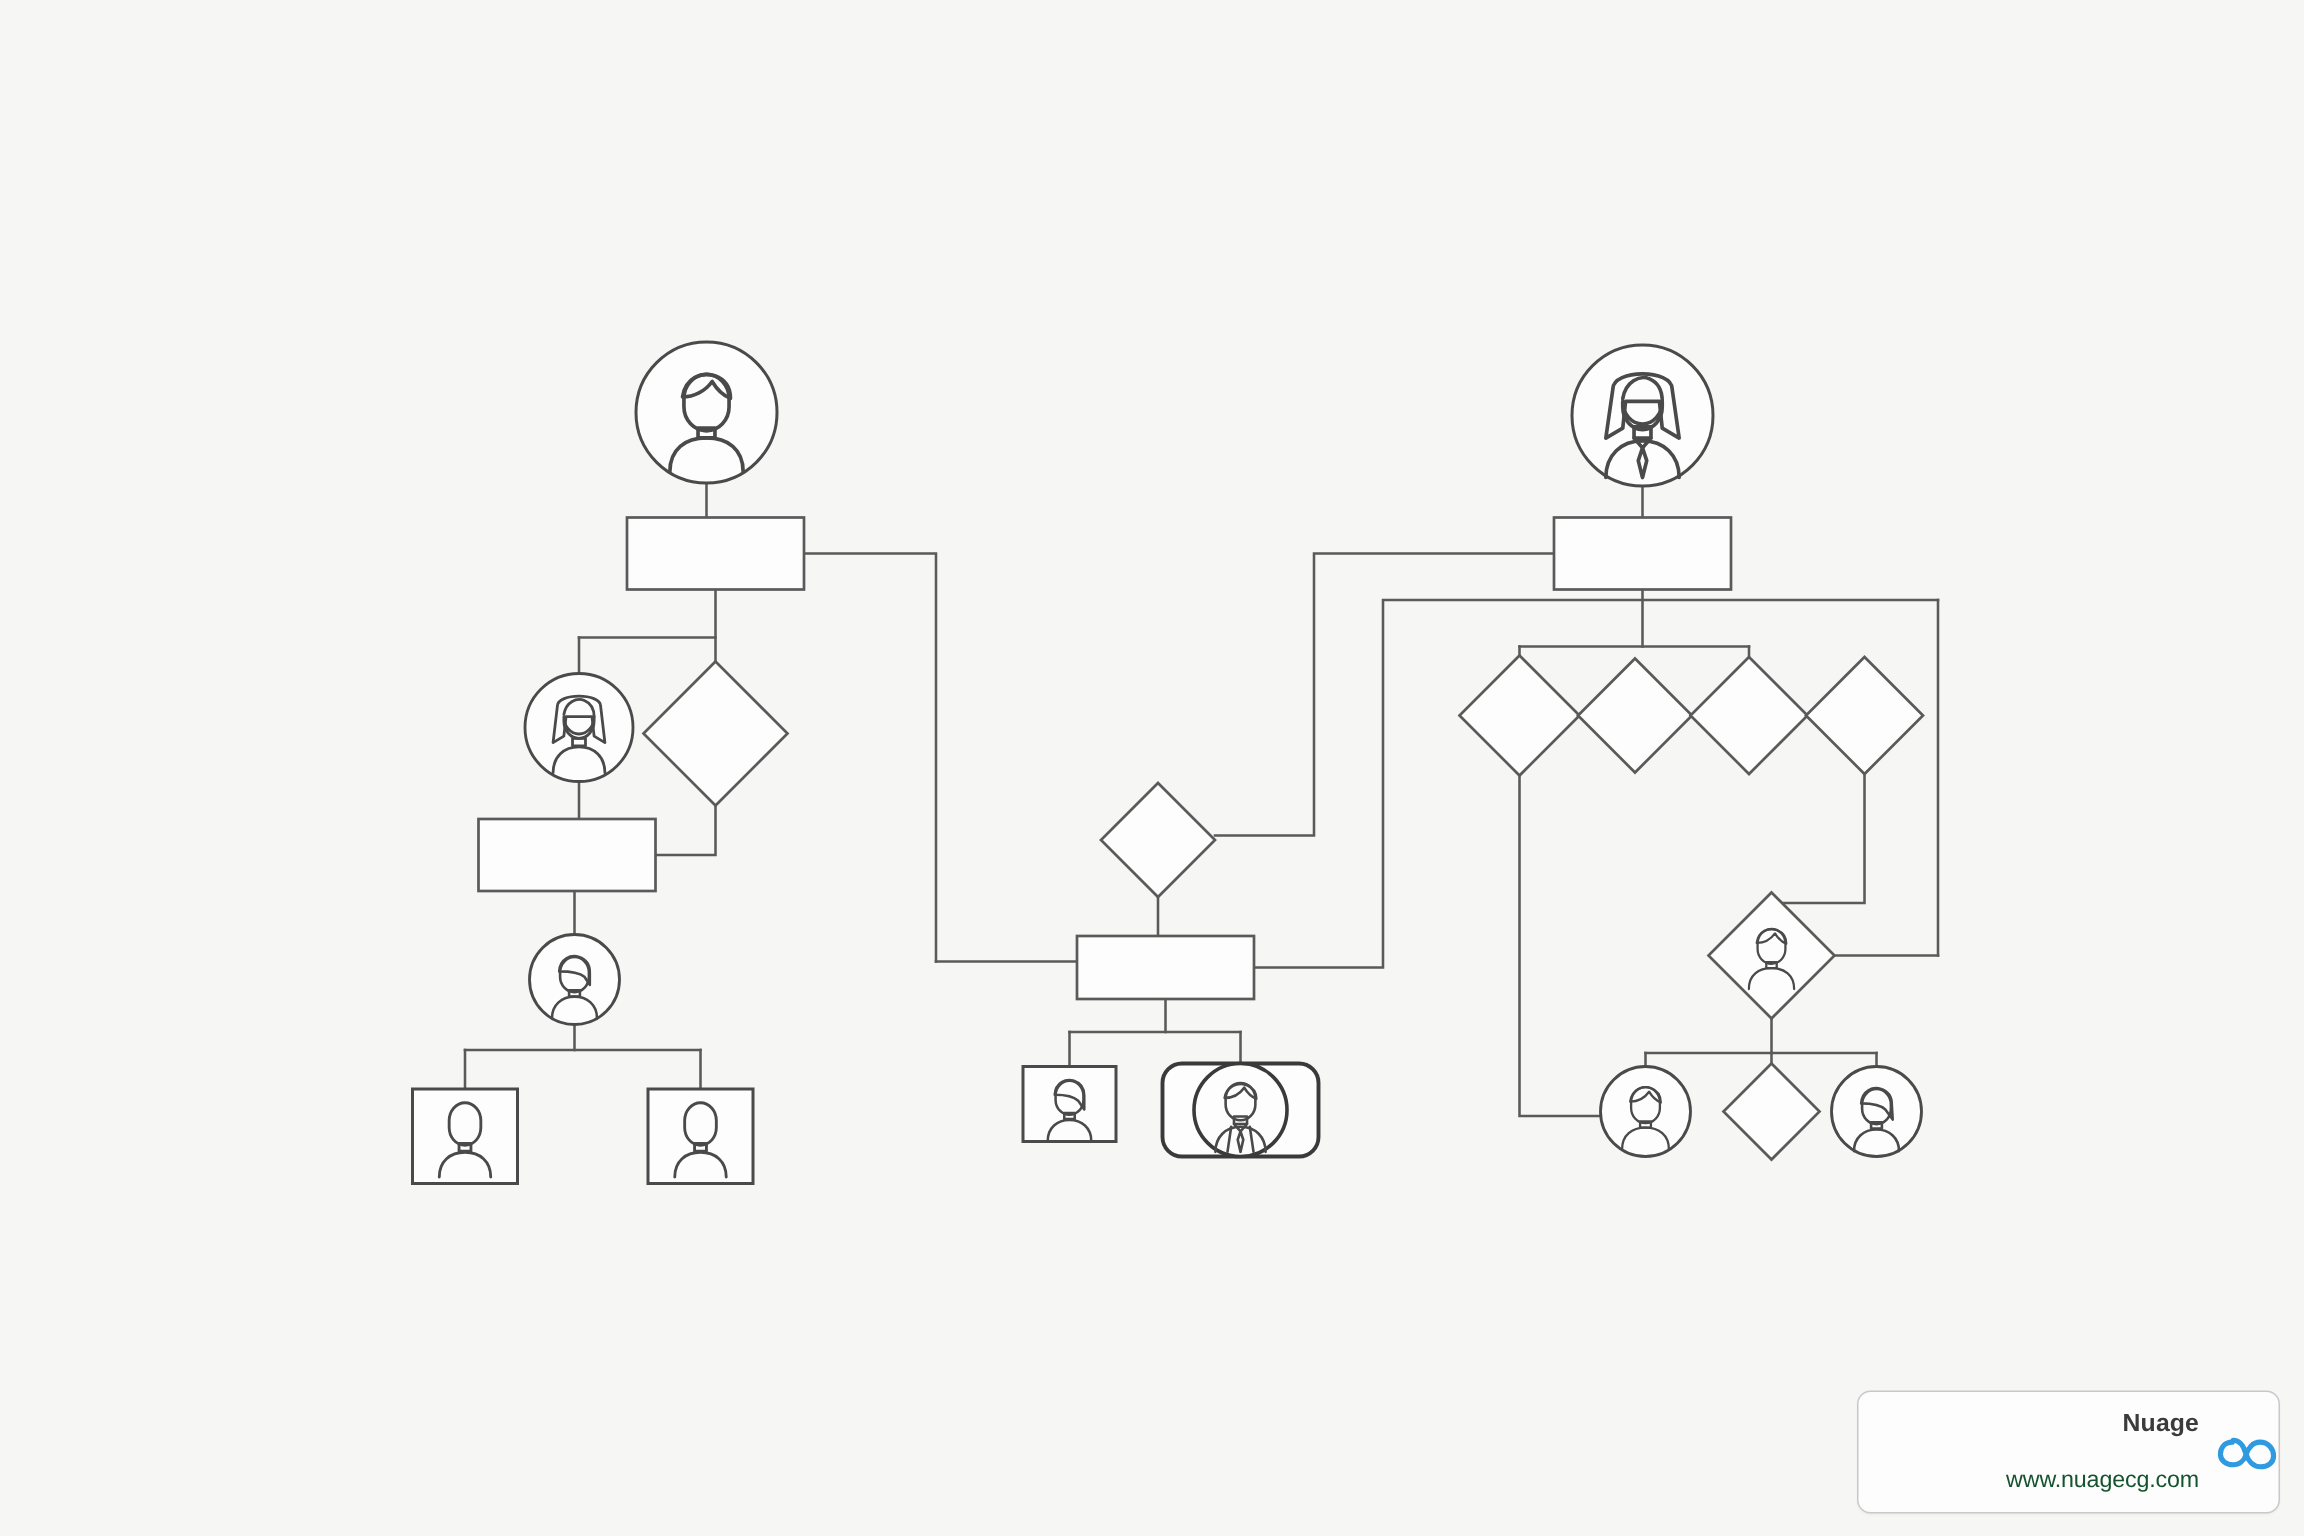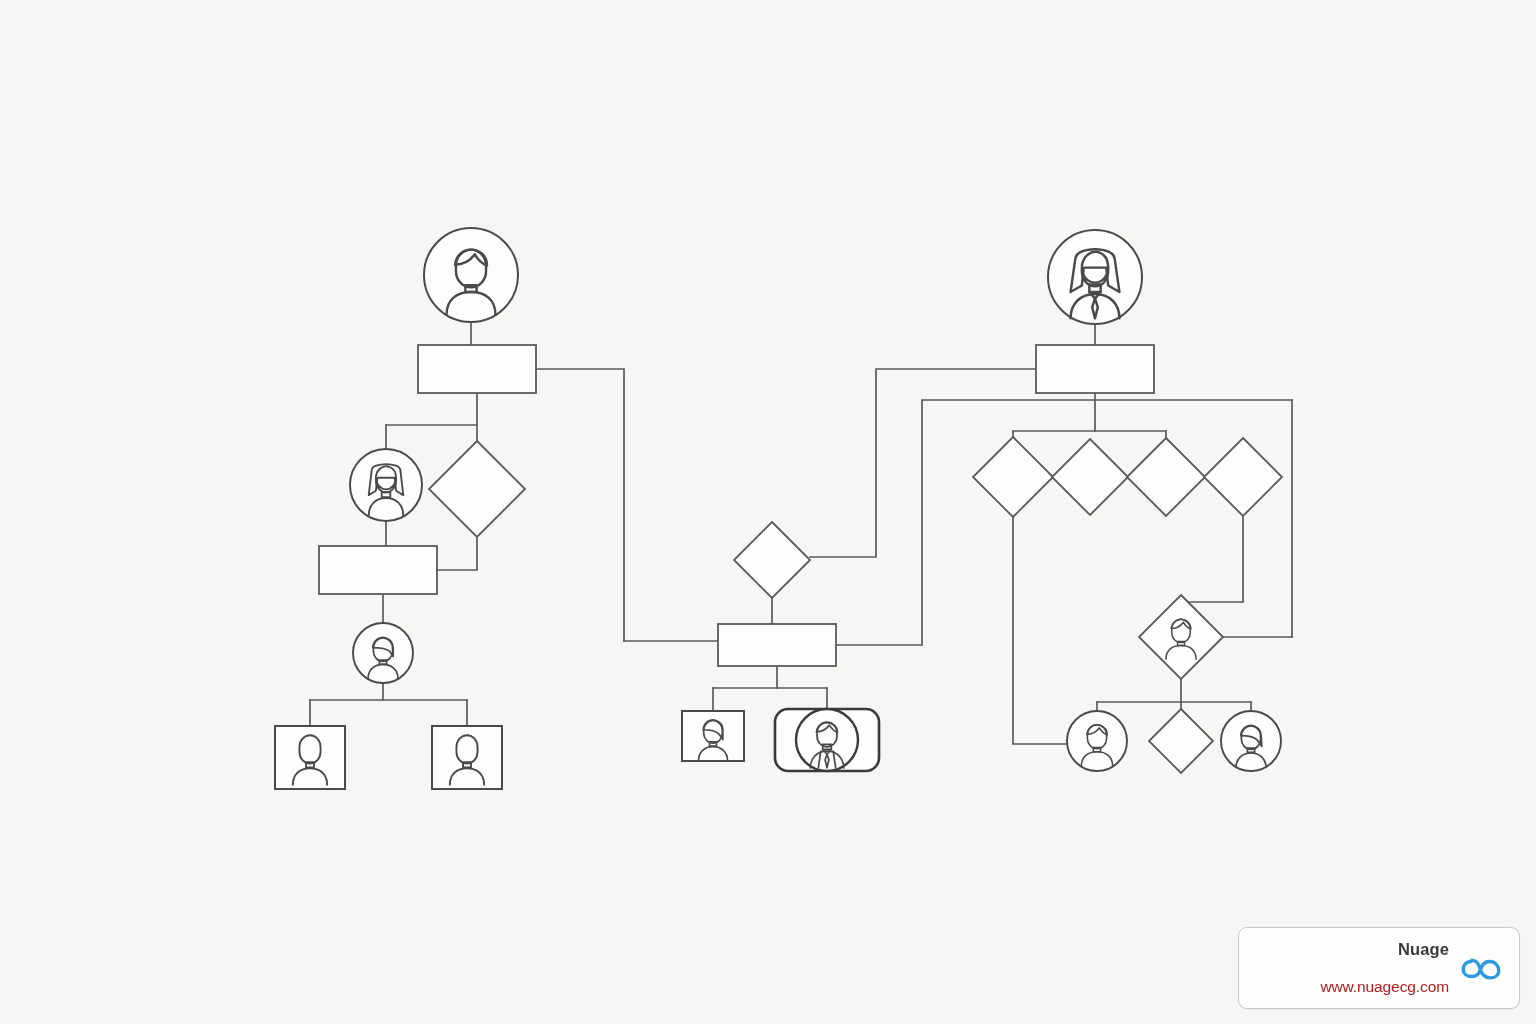--- a/index.html
+++ b/index.html
@@ -25,40 +25,40 @@
   #watermark {
     position: absolute;
     left: 1238px; top: 927px;
     width: 282px; height: 82px;
     background: #fdfdfd;
     border: 1.5px solid #c9c9c9;
     border-radius: 9px;
     display: flex;
     align-items: center;
     justify-content: flex-end;
-    padding-right: 17px;
+    padding-right: 0;
     box-shadow: 0 1px 2px rgba(0,0,0,0.04);
   }
   #watermark .wm-text {
     display: flex;
     flex-direction: column;
     align-items: flex-end;
     margin-right: 11px;
     line-height: 1.18;
   }
   #watermark .wm-title {
     font-size: 16.5px;
     font-weight: bold;
     color: #3b3b3b;
     letter-spacing: 0.1px;
   }
   #watermark .wm-url {
     font-size: 15.5px;
     font-weight: normal;
-    color: #b91c1c;
+    color: #14532d;
     letter-spacing: -0.1px;
     margin-top: 18px;
   }
   #watermark .wm-logo {
     width: 42px; height: 42px;
     display: block;
     flex: 0 0 42px;
   }
 </style>
 </head>

